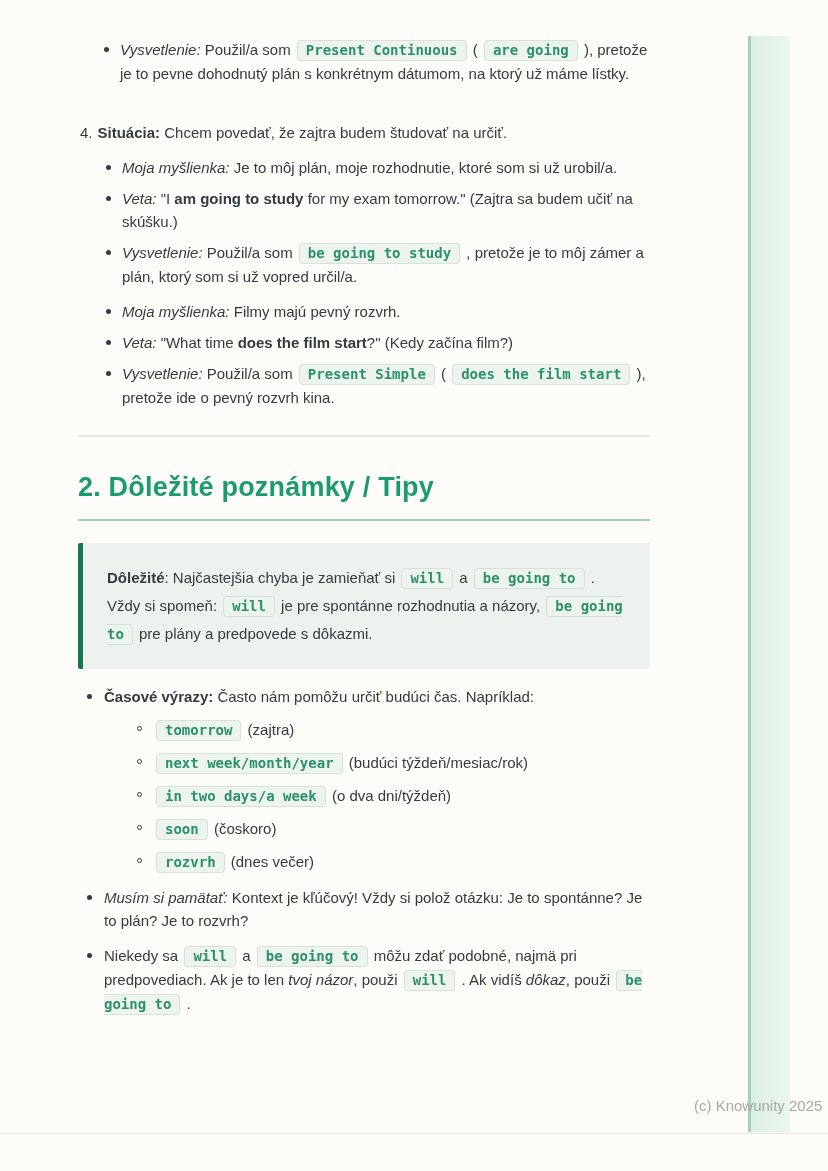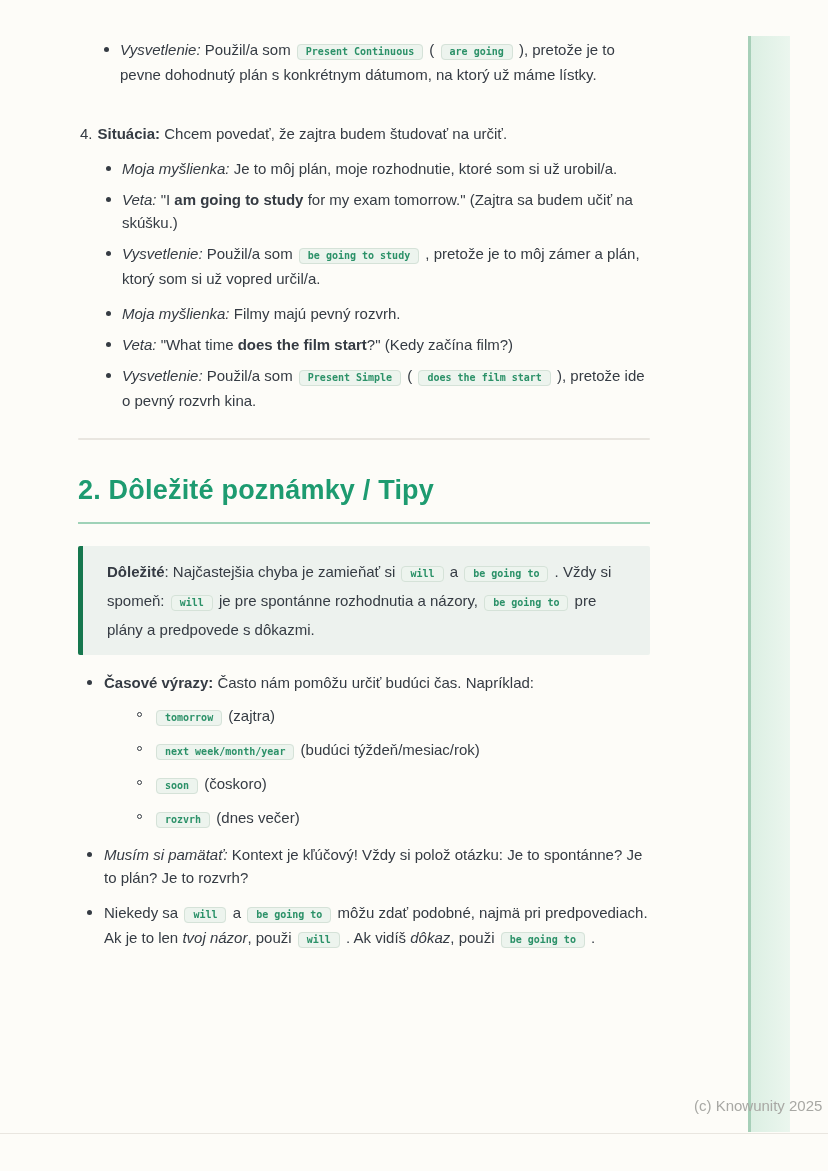--- a/index.html
+++ b/index.html
@@ -37,34 +37,34 @@
   .num-lead{margin-bottom:0;}
   .sublist{margin-top:12px;}
 
   .divider{border:none;height:2px;background:var(--divider);border-radius:1px;margin:26px 0 0 0;}
   .section-heading{
     margin:33px 0 22px 0;color:var(--accent);font-size:27px;line-height:34px;font-weight:bold;
     border-bottom:2px solid var(--underline);padding-bottom:15px;letter-spacing:.2px;
   }
   .callout{
     background:var(--callout-bg);border-left:5px solid var(--callout-border);
-    border-radius:2px;padding:12px 24px;line-height:27px;
+    border-radius:2px;padding:21px 24px;line-height:27px;
   }
   .tips-list{margin-top:16px;}
   .tips-list > .b-item{padding-left:26px;margin-bottom:12px;}
   .tips-list > .b-item > .marker{left:9px;}
   .childlist{margin-top:10px;}
   .childlist .b-item{padding-left:50px;margin-bottom:9px;}
   .childlist .b-item .marker{left:33px;}
 
   .seg.bold{font-weight:bold;}
   .seg.italic{font-style:italic;}
   .seg.code{
     font-family:"DejaVu Sans Mono","Liberation Mono",monospace;
-    font-weight:bold;font-size:10px;color:var(--code-green);
+    font-weight:bold;font-size:14px;color:var(--code-green);
     background:var(--code-bg);border:1px solid var(--code-border);
     border-radius:4px;padding:1px 8px 2px 8px;margin:0 2px;
   }
 </style>
 </head>
 <body>
 
 <div class="page">
   <div class="edge-strip"></div>
 
@@ -137,20 +137,25 @@
     <div class="rich"><span class="seg code">tomorrow</span><span class="seg normal"> (zajtra)</span></div>
 
   </li>
             <li class="b-item">
     <span class="marker circle"></span>
     <div class="rich"><span class="seg code">next week/month/year</span><span class="seg normal"> (budúci týždeň/mesiac/rok)</span></div>
 
   </li>
             <li class="b-item">
     <span class="marker circle"></span>
+    <div class="rich"><span class="seg code">in two days/a week</span><span class="seg normal"> (o dva dni/týždeň)</span></div>
+
+  </li>
+            <li class="b-item">
+    <span class="marker circle"></span>
     <div class="rich"><span class="seg code">soon</span><span class="seg normal"> (čoskoro)</span></div>
 
   </li>
             <li class="b-item">
     <span class="marker circle"></span>
     <div class="rich"><span class="seg code">rozvrh</span><span class="seg normal"> (dnes večer)</span></div>
 
   </li>
           </ul>
   </li>

